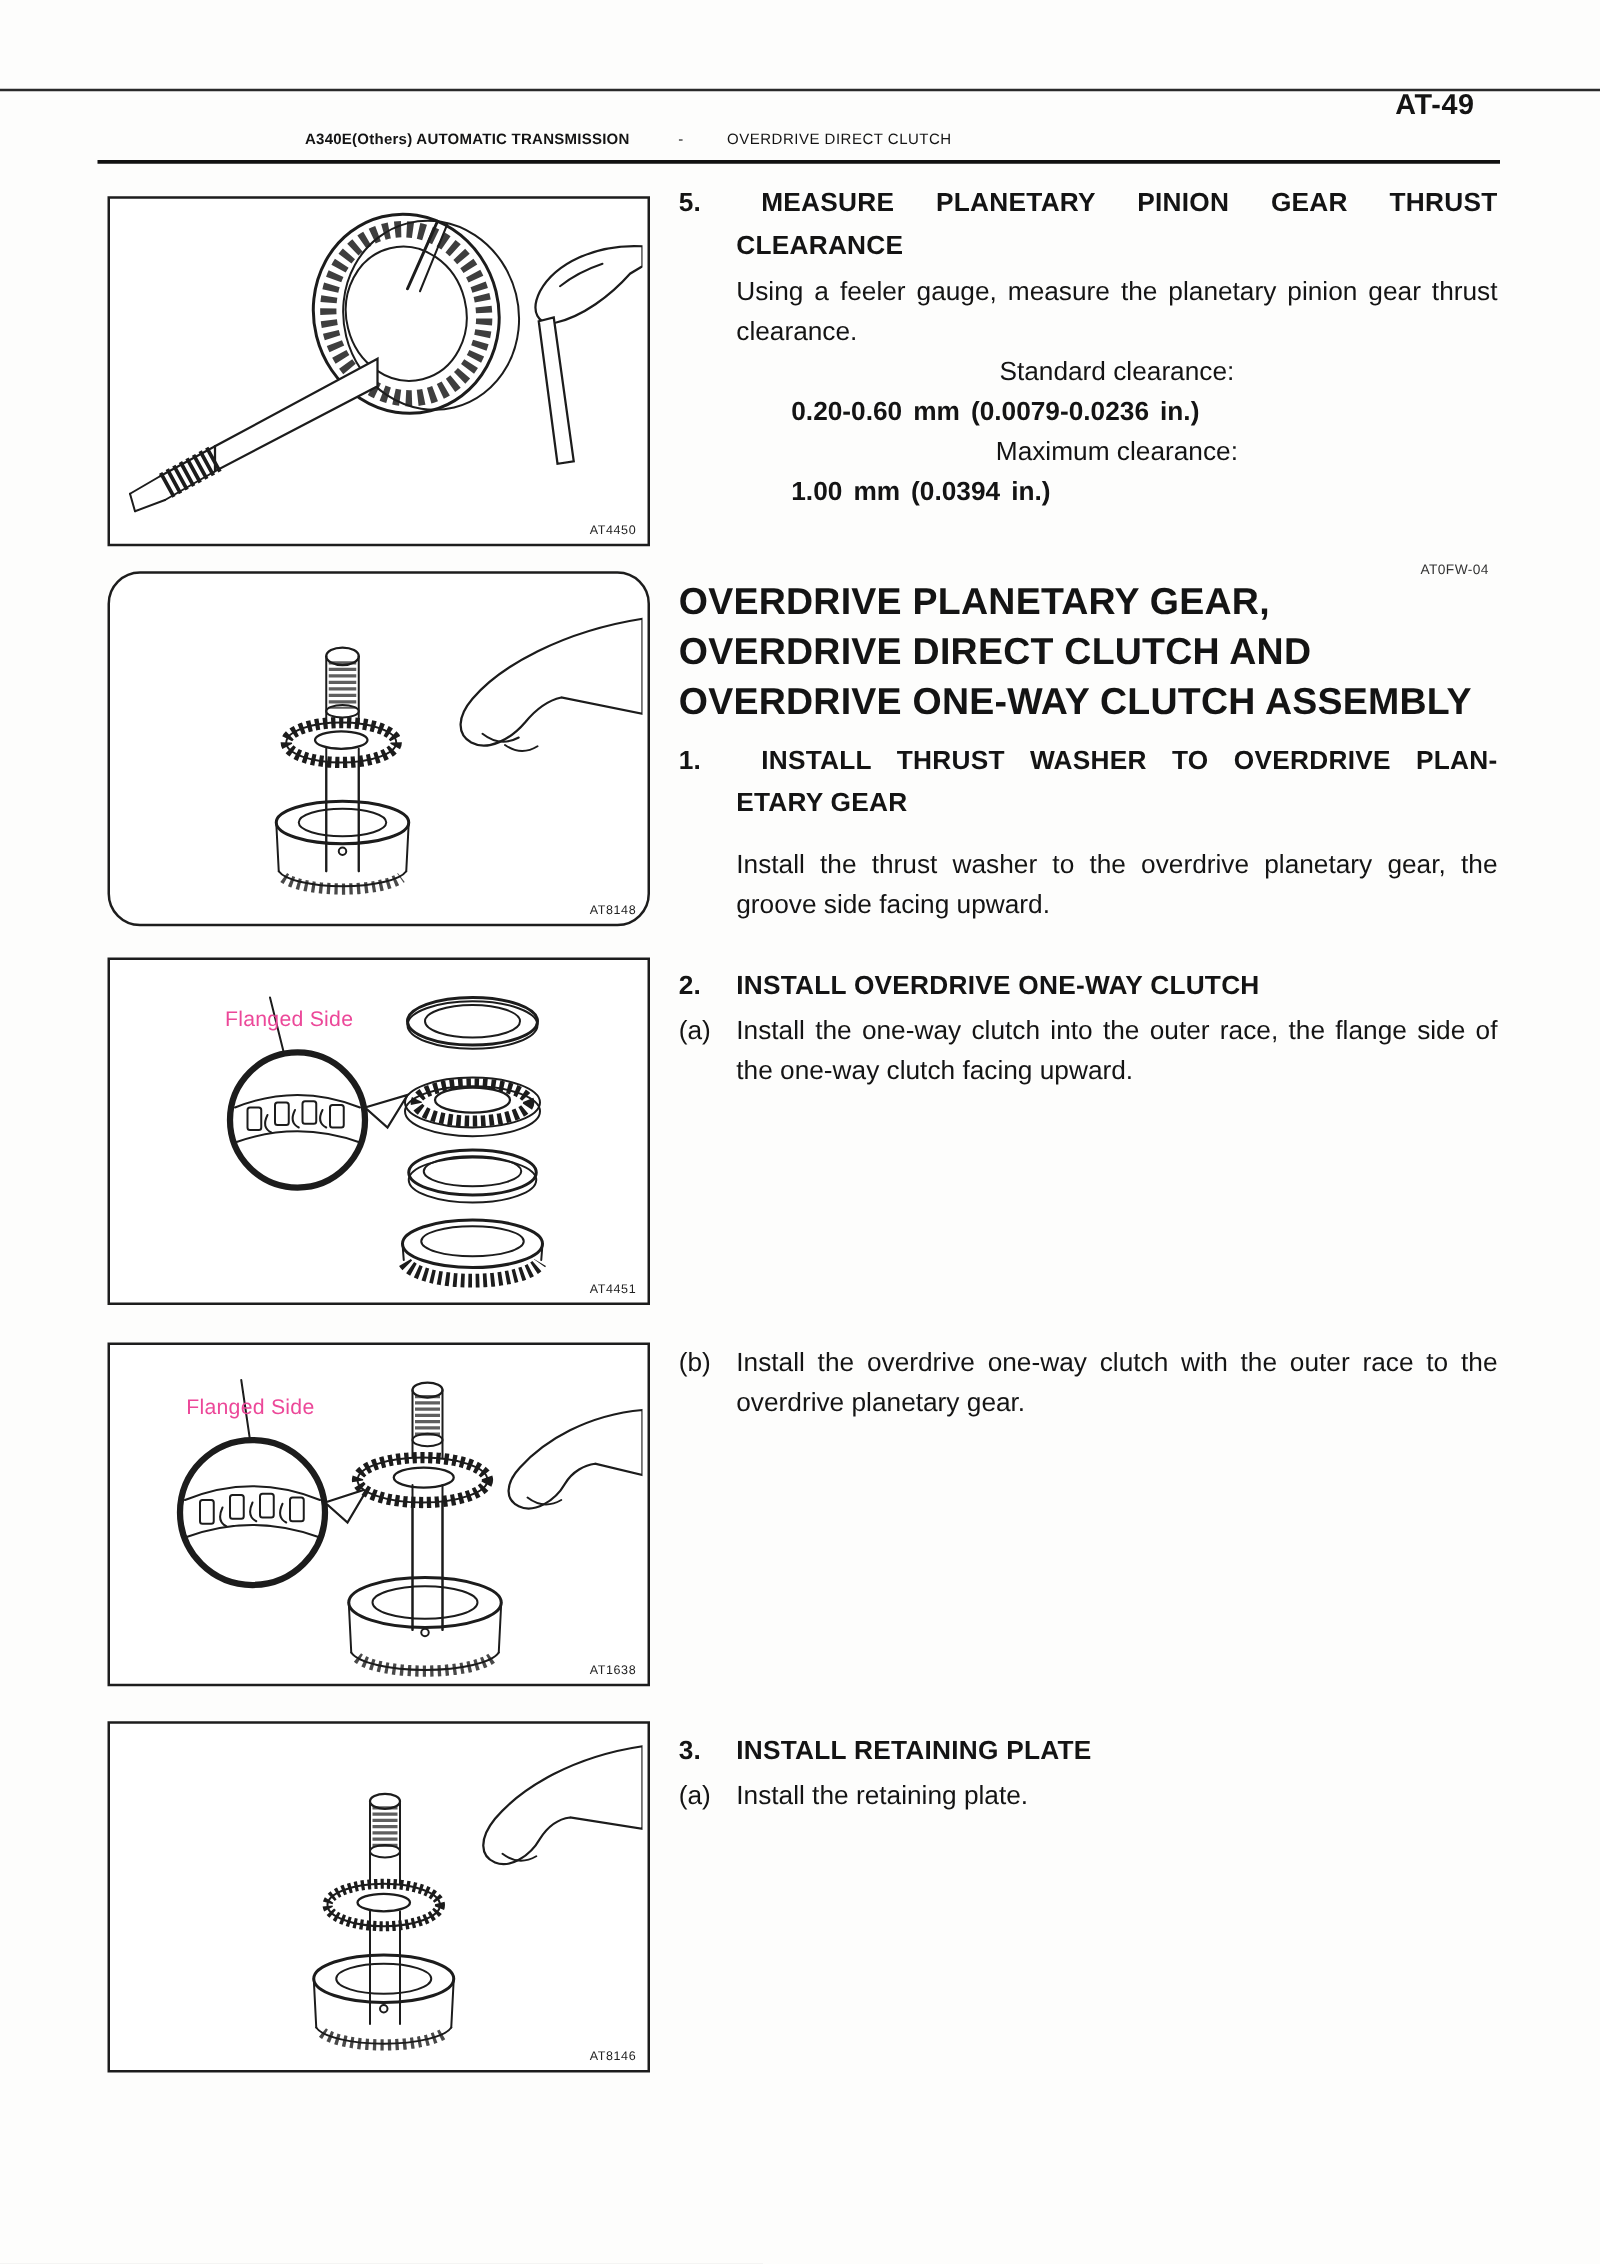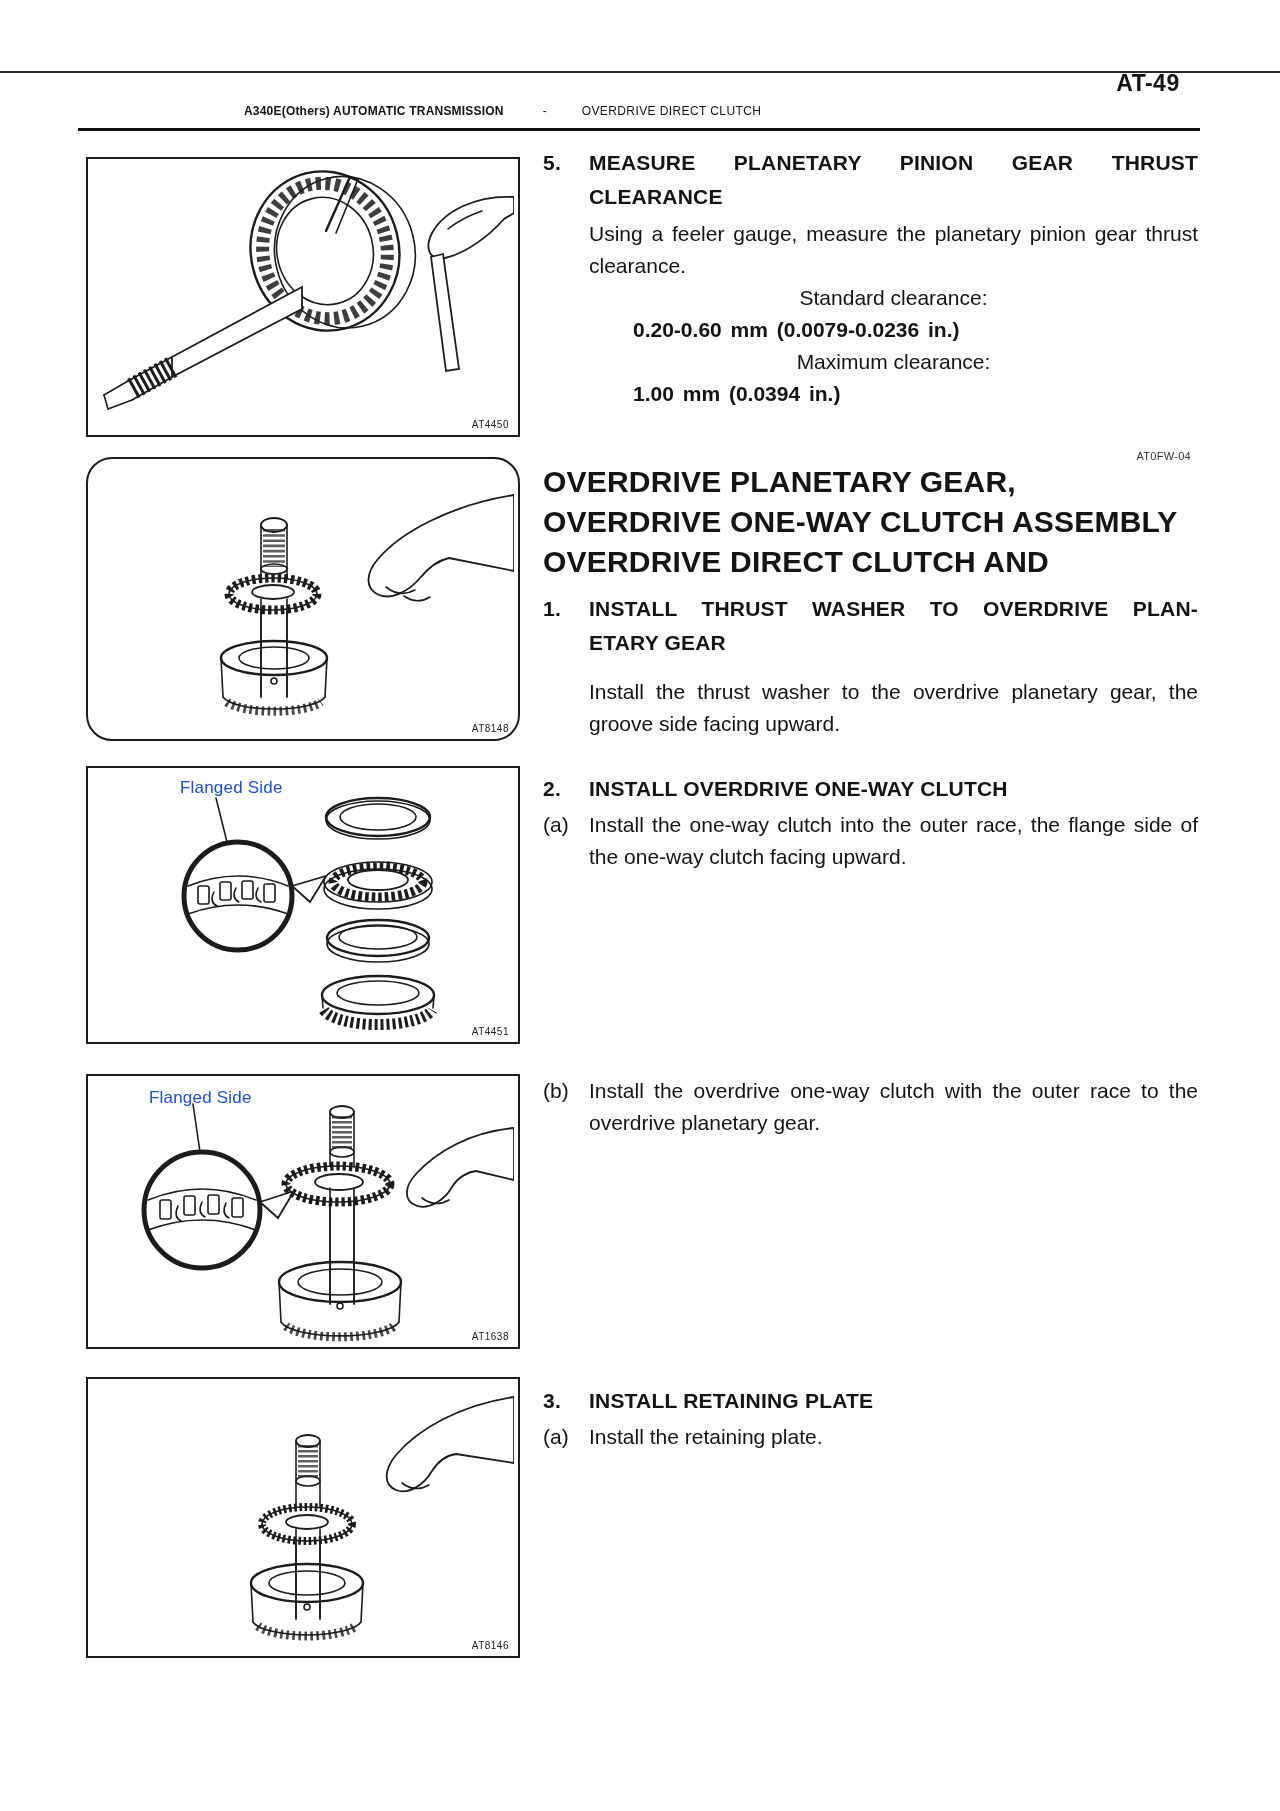--- a/index.html
+++ b/index.html
@@ -11,26 +11,26 @@
   .scan-top-line{position:absolute;top:71px;left:0;width:1280px;height:2px;background:#2a2a2a;}
   .page-number{position:absolute;top:70px;left:1098px;width:100px;font-size:23px;font-weight:bold;letter-spacing:.5px;text-align:center;}
   .header-row{position:absolute;top:104px;left:244px;display:flex;align-items:center;gap:11px;font-size:12px;white-space:nowrap;}
   .header-section{font-weight:bold;letter-spacing:.2px;}
   .header-sep{margin:0 24px 0 28px;}
   .header-sub{letter-spacing:.4px;}
   .header-rule{position:absolute;top:128px;left:78px;width:1122px;height:3px;background:#111;}
   
   .fig-box{position:absolute;left:86px;width:430px;border:2px solid #1d1d1d;background:#fff;}
   .fig-code{position:absolute;right:9px;bottom:5px;font-size:10px;letter-spacing:.5px;color:#222;}
-  .fig-label{position:absolute;font-size:17px;color:#1d4ed8;letter-spacing:.2px;}
+  .fig-label{position:absolute;font-size:17px;color:#ec4899;letter-spacing:.2px;margin-top:28px;}
   .fig-svg{position:absolute;left:0;top:0;}
   
   .rc{position:absolute;left:543px;width:655px;}
   .step-head{display:grid;grid-template-columns:46px 1fr;font-weight:bold;font-size:21px;line-height:34px;letter-spacing:.2px;}
-  .h-justify{text-align:justify;text-align-last:justify;}
+  .h-justify{text-align:justify;text-align-last:justify;margin-left:20px;}
   .step-body{display:grid;grid-template-columns:46px 1fr;font-size:21px;line-height:32px;}
   .para{text-align:justify;}
   .spec-label{font-weight:normal;text-align:center;}
   .spec-value{font-weight:bold;padding-left:44px;word-spacing:3px;}
   .ref-code{position:absolute;top:450px;left:543px;width:648px;text-align:right;font-size:11px;color:#333;letter-spacing:.3px;}
   .assembly-title{position:absolute;top:462px;left:543px;width:680px;font-size:30px;font-weight:bold;line-height:40px;letter-spacing:.2px;}
   .sub-item{display:grid;grid-template-columns:46px 1fr;font-size:21px;line-height:32px;margin-top:3px;}
   svg{display:block;}
   .ln{stroke:#1c1c1c;stroke-width:1.6;fill:none;stroke-linecap:round;}
   .ln2{stroke:#1c1c1c;stroke-width:2.4;fill:none;stroke-linecap:round;}
@@ -215,22 +215,22 @@
         <span class="spec-label" style="display:block;">Maximum clearance:</span>
         <span class="spec-value" style="display:block;">1.00 mm (0.0394 in.)</span>
       </span>
     </div>
   </div>
 
   <div class="ref-code">AT0FW-04</div>
 
   <div class="assembly-title">
     <span style="display:block;">OVERDRIVE PLANETARY GEAR,</span>
+    <span style="display:block;">OVERDRIVE DIRECT CLUTCH AND</span>
     <span style="display:block;">OVERDRIVE ONE-WAY CLUTCH ASSEMBLY</span>
-    <span style="display:block;">OVERDRIVE DIRECT CLUTCH AND</span>
   </div>
 
   <div class="rc" style="top:592px;">
     <div class="step-head">
       <span>1.</span>
       <span>
         <span class="h-justify" style="display:block;">INSTALL THRUST WASHER TO OVERDRIVE PLAN-</span>
         <span style="display:block;">ETARY GEAR</span>
       </span>
     </div>

